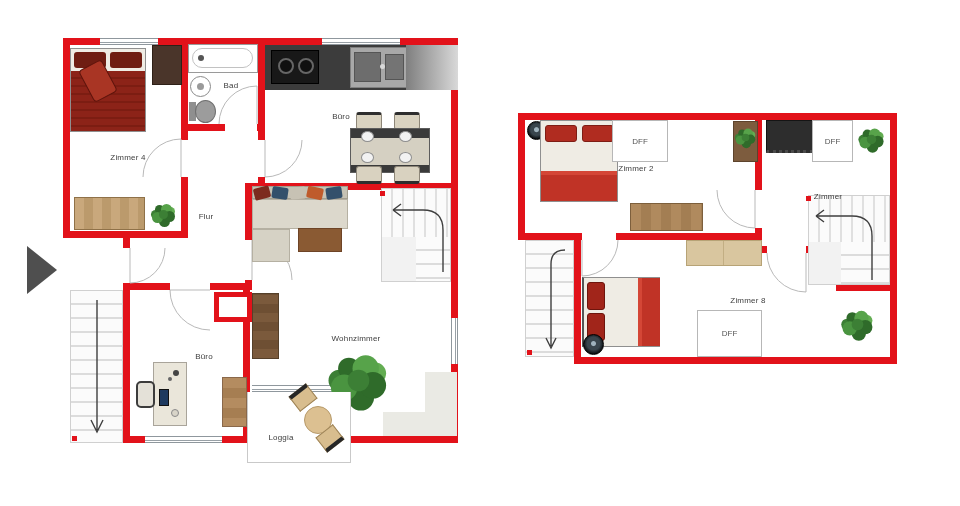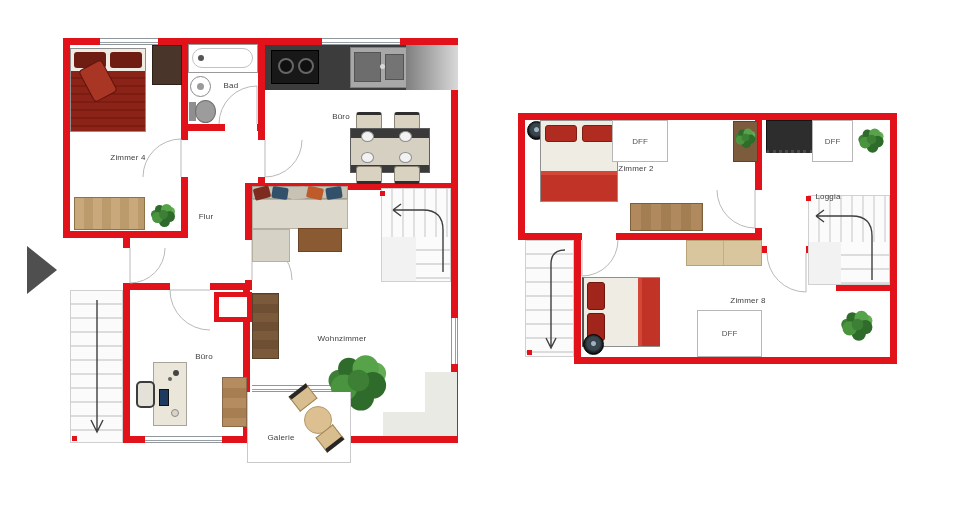--- a/index.html
+++ b/index.html
@@ -173,23 +173,23 @@
     <svg class="arrow" style="left:70px;top:294px" width="53" height="146">
         <path d="M27 6 V136 M21 126 L27 138 L33 126"></path>
       </svg>
     <i class="dot" style="left:72px;top:436px;width:5px;height:5px"></i>
     <i style="left:27px;top:246px;width:0;height:0;border-top:24px solid transparent;border-bottom:24px solid transparent;border-left:30px solid #4f4f4f"></i>
 
     <span class="lbl" style="left:128px;top:157px">Zimmer 4</span>
     <span class="lbl" style="left:231px;top:85px">Bad</span>
     <span class="lbl" style="left:341px;top:116px">Büro</span>
     <span class="lbl" style="left:206px;top:216px">Flur</span>
-    <span class="lbl" style="left:342px;top:338px">Wohnzimmer</span>
+    <span class="lbl" style="left:356px;top:338px">Wohnzimmer</span>
     <span class="lbl" style="left:204px;top:356px">Büro</span>
-    <span class="lbl" style="left:281px;top:437px">Galerie</span>
+    <span class="lbl" style="left:281px;top:437px">Loggia</span>
   </div>
 
   <div style="left:0;top:0;width:100%;height:100%;">
 
     <i class="w" style="left:518px;top:113px;width:379px;height:7px"></i>
     <i class="w" style="left:518px;top:113px;width:7px;height:127px"></i>
     <i class="w" style="left:518px;top:233px;width:64px;height:7px"></i>
     <i class="w" style="left:616px;top:233px;width:146px;height:7px"></i>
     <i class="w" style="left:755px;top:113px;width:7px;height:77px"></i>
     <i class="w" style="left:755px;top:228px;width:7px;height:25px"></i>
@@ -252,16 +252,16 @@
     </div>
     <span class="plant" style="left:853px;top:320px;transform:scale(1.3)"></span>
 
     <div class="stair tread-v" style="left:525px;top:240px;width:49px;height:117px;"></div>
     <svg class="arrow" style="left:525px;top:242px" width="49" height="113">
         <path d="M40 8 Q26 8 26 22 V104 M21 96 L26 106 L31 96"></path>
       </svg>
     <i class="dot" style="left:527px;top:350px;width:5px;height:5px"></i>
 
     <span class="lbl" style="left:636px;top:168px">Zimmer 2</span>
-    <span class="lbl" style="left:828px;top:196px">Loggia</span>
+    <span class="lbl" style="left:828px;top:196px">Zimmer</span>
     <span class="lbl" style="left:748px;top:300px">Zimmer 8</span>
   </div>
 </div>
 
 </body></html>

